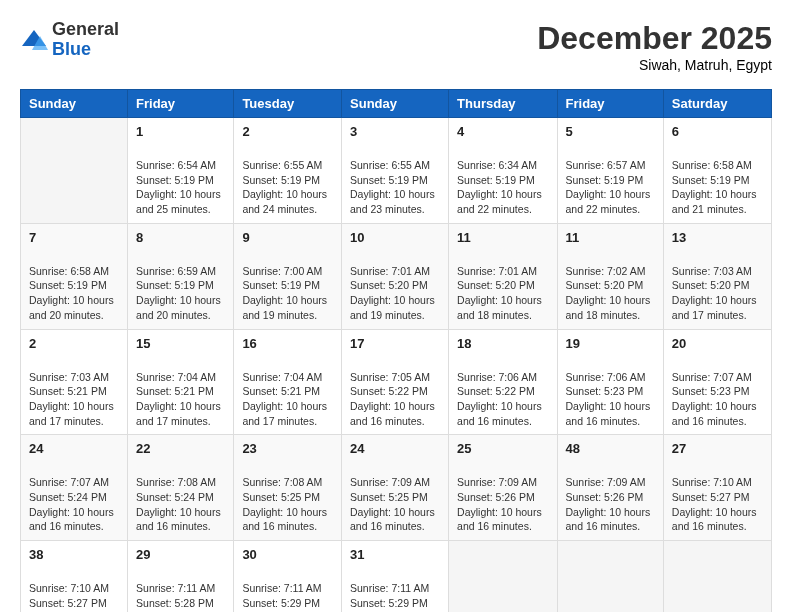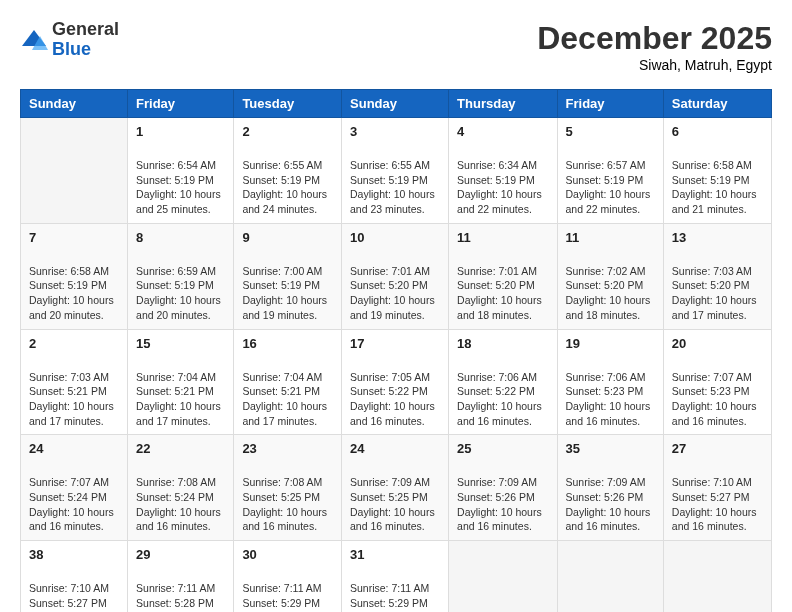--- a/index.html
+++ b/index.html
@@ -299,21 +299,21 @@
 and 16 minutes.</div>
         </td>
         <td>
           <span class="day-number">25</span>
           <div class="day-info" style="white-space: pre-line;">Sunrise: 7:09 AM
 Sunset: 5:26 PM
 Daylight: 10 hours
 and 16 minutes.</div>
         </td>
         <td>
-          <span class="day-number">35</span>
+          <span class="day-number">48</span>
           <div class="day-info" style="white-space: pre-line;">Sunrise: 7:09 AM
 Sunset: 5:26 PM
 Daylight: 10 hours
 and 16 minutes.</div>
         </td>
         <td>
           <span class="day-number">27</span>
           <div class="day-info" style="white-space: pre-line;">Sunrise: 7:10 AM
 Sunset: 5:27 PM
 Daylight: 10 hours

